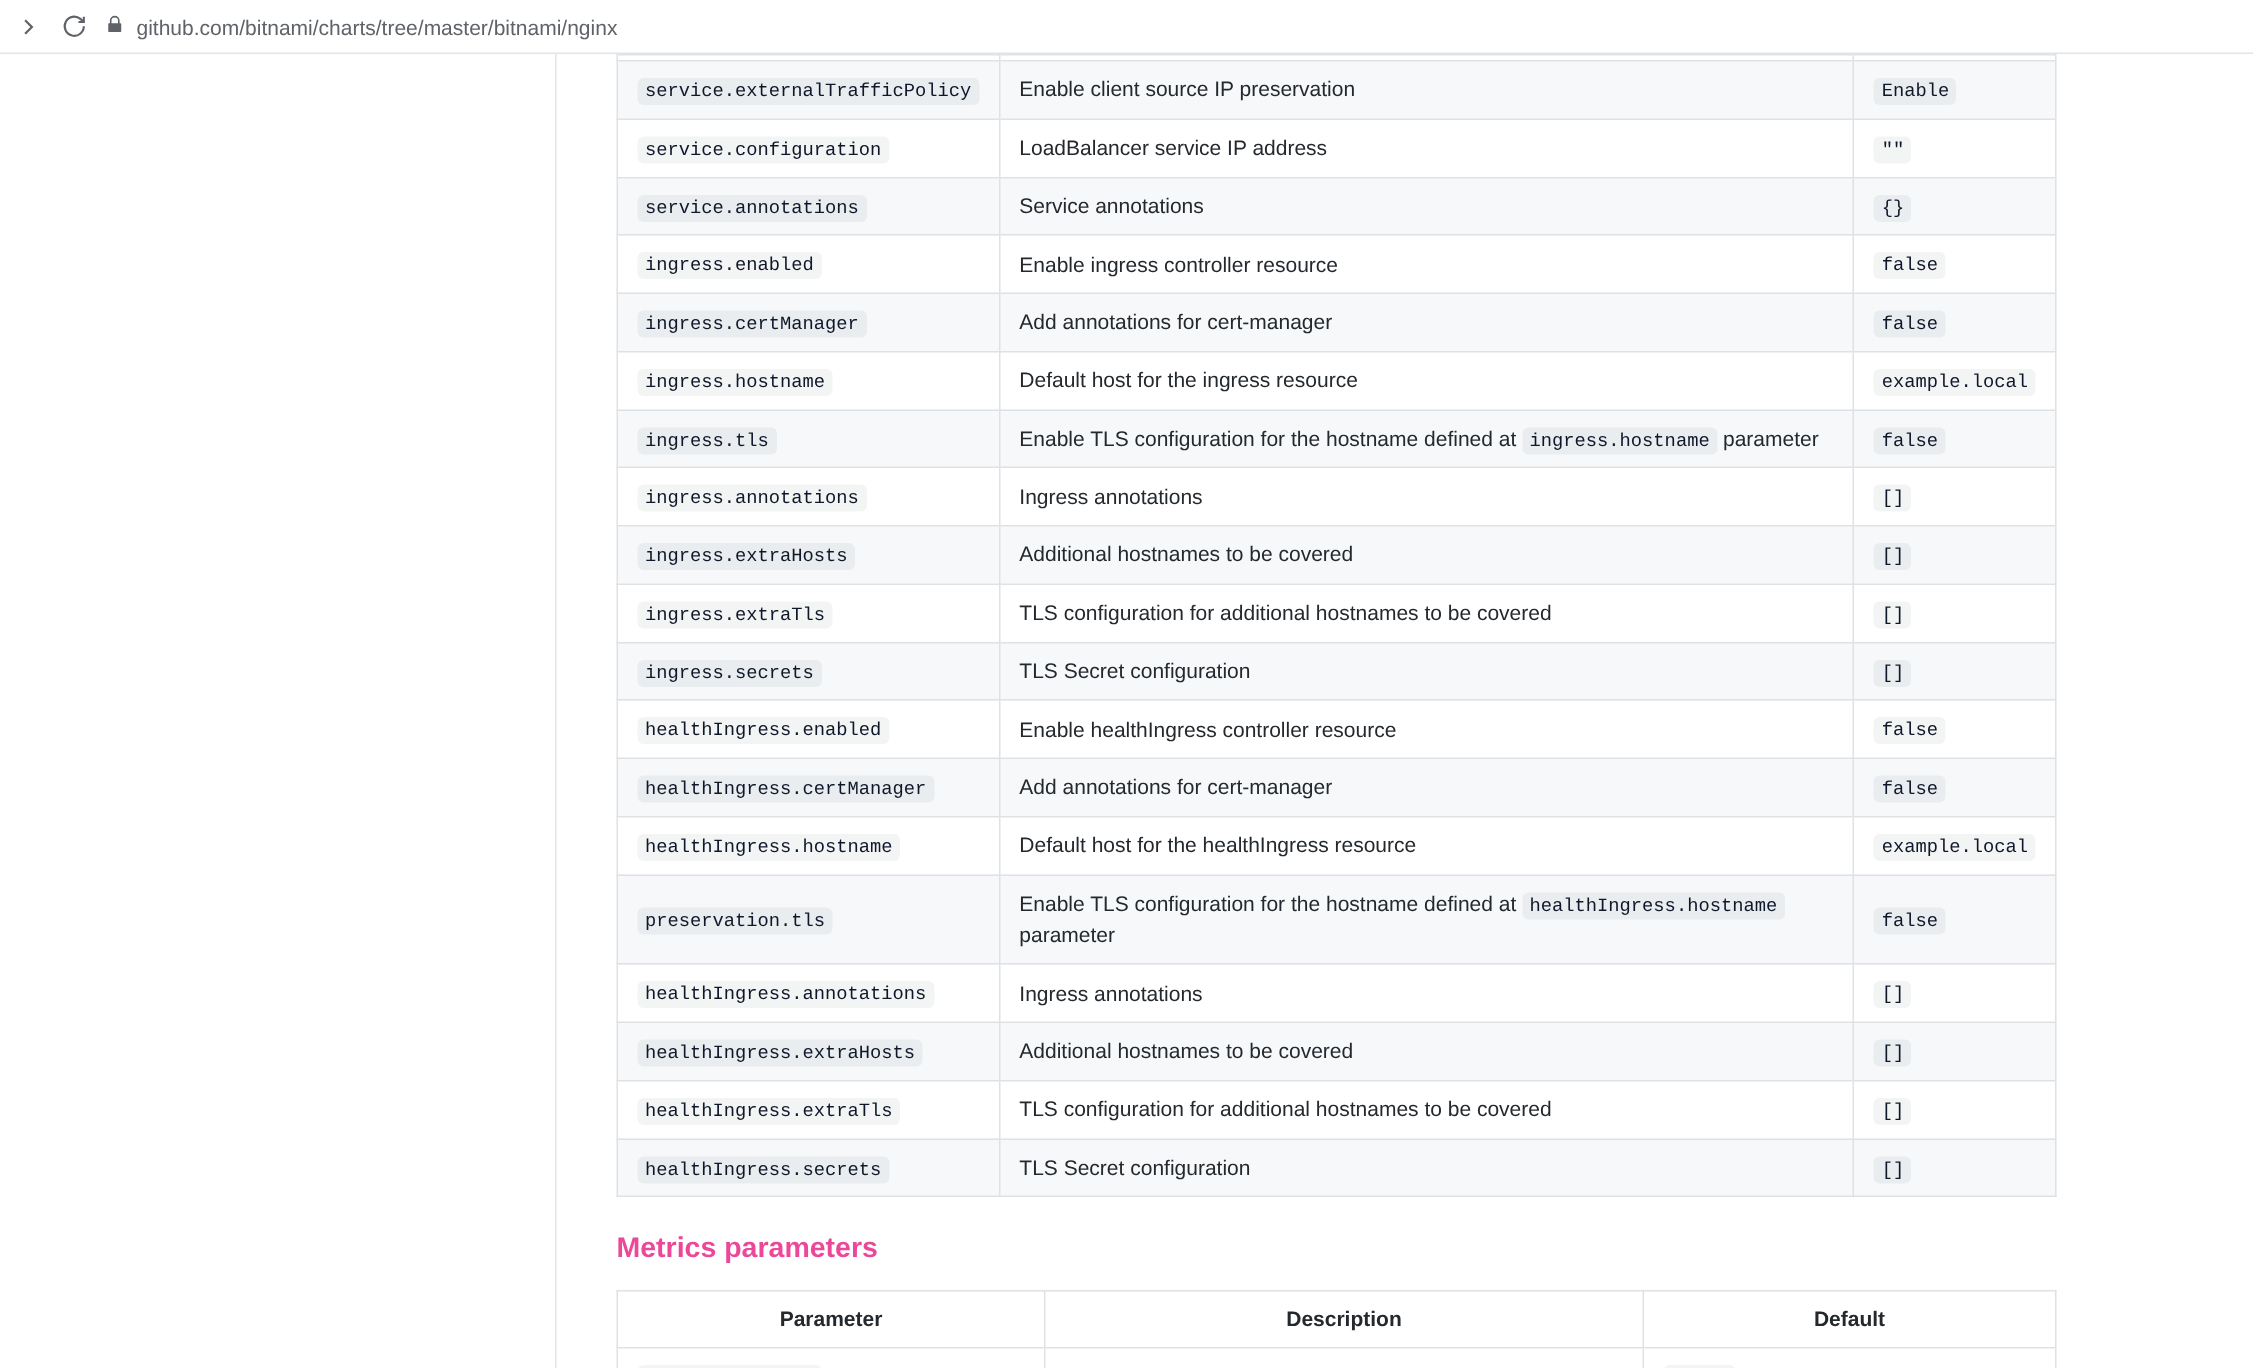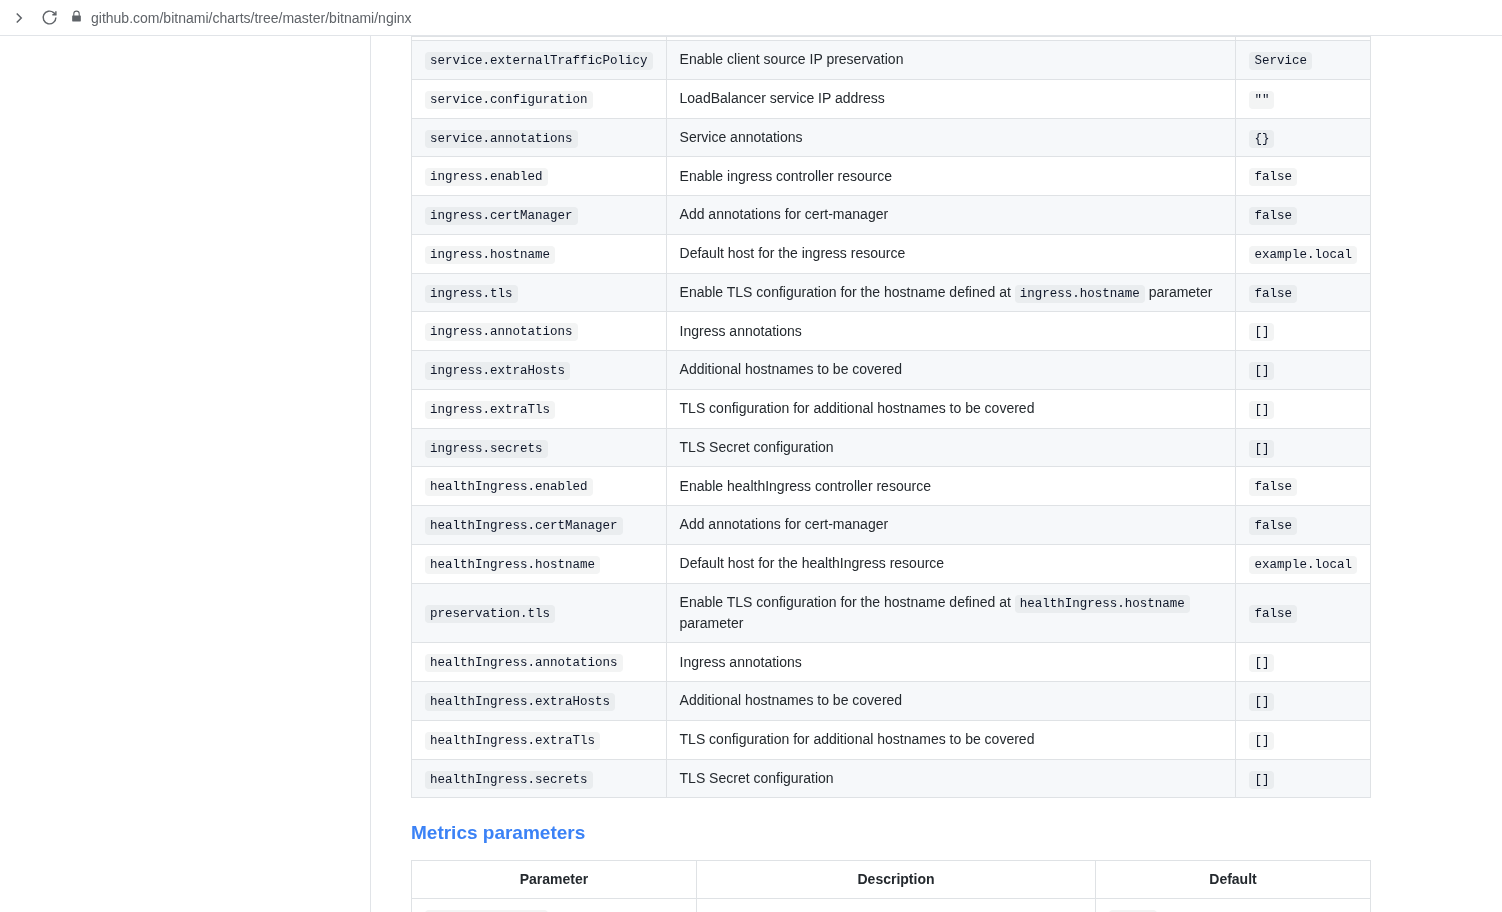--- a/index.html
+++ b/index.html
@@ -92,21 +92,21 @@
       font-size: 12.5px;
       background: rgba(27,31,35,0.05);
       border-radius: 4px;
       padding: 2px 5px;
       color: #0f172a;
     }
     h3 {
       font-size: 19px;
       font-weight: 600;
       margin: 24px 0 16px 0;
-      color: #3b82f6;
+      color: #ec4899;
     }
     .partial-top-row td {
       border-top: none;
       padding-top: 0;
       padding-bottom: 0;
       height: 4px;
     }
     .lock-svg { width: 13px; height: 13px; }
   </style>
 </head>
@@ -141,21 +141,21 @@
     <table>
       <tbody id="table1-body">
         <tr class="partial-top-row">
           <td class="col-param"></td>
             <td></td>
             <td class="col-default"></td>
         </tr>
       <tr>
             <td class="col-param"><code>service.externalTrafficPolicy</code></td>
             <td>Enable client source IP preservation</td>
-            <td class="col-default"><code>Service</code></td>
+            <td class="col-default"><code>Enable</code></td>
           </tr>
           <tr>
             <td class="col-param"><code>service.configuration</code></td>
             <td>LoadBalancer service IP address</td>
             <td class="col-default"><code>""</code></td>
           </tr>
           <tr>
             <td class="col-param"><code>service.annotations</code></td>
             <td>Service annotations</td>
             <td class="col-default"><code>{}</code></td>

